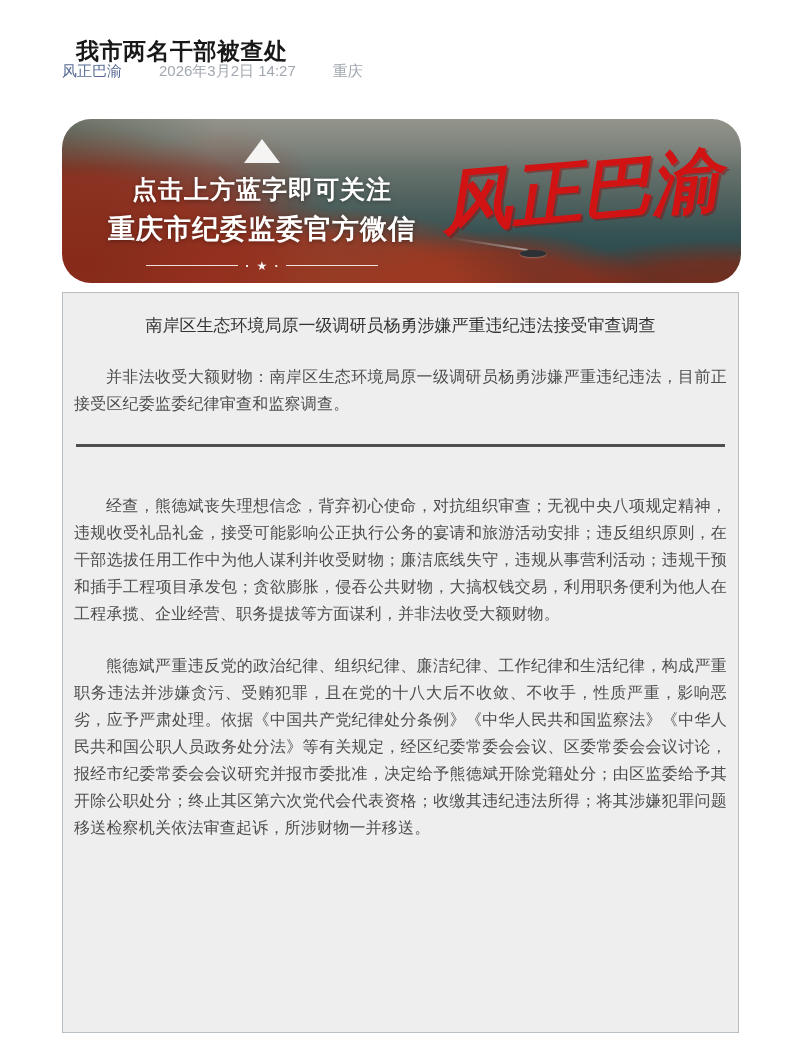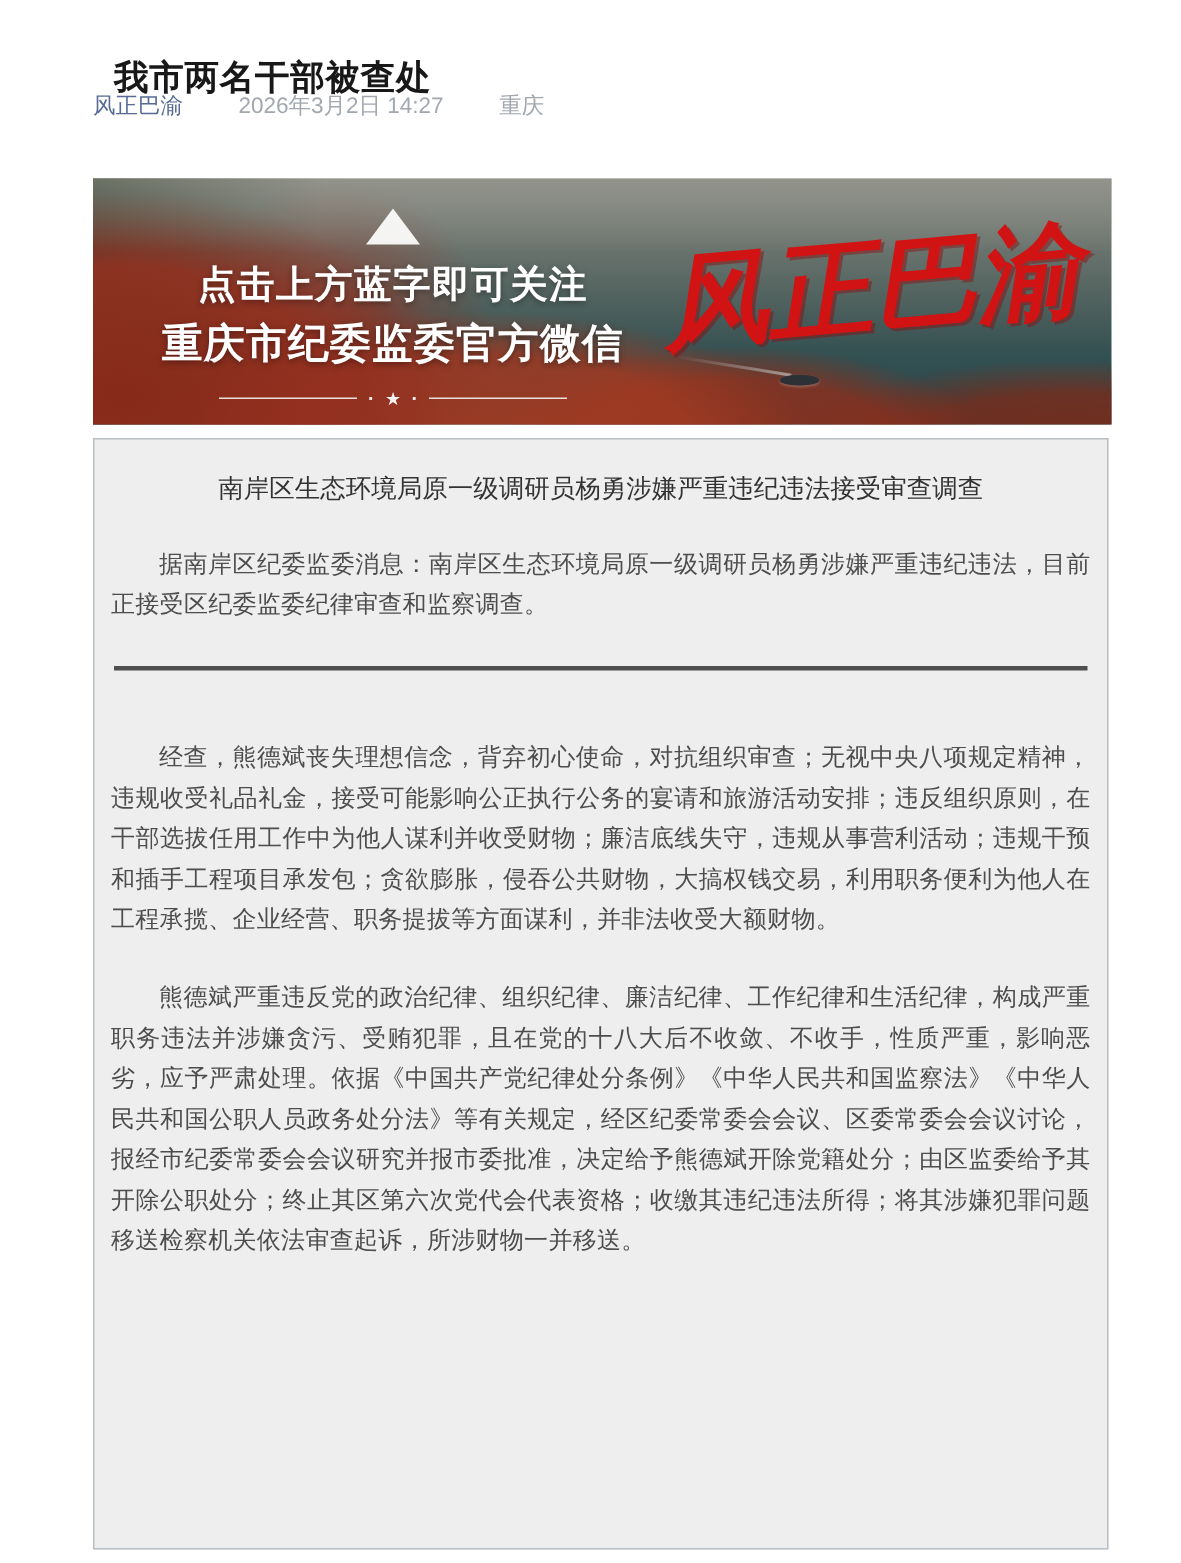--- a/index.html
+++ b/index.html
@@ -32,20 +32,21 @@
     width: 679px; height: 164px; overflow: hidden;
     background:
       linear-gradient(180deg, rgba(160,160,152,0.50), rgba(160,160,152,0) 30%),
       radial-gradient(ellipse 300px 190px at 3% 88%, rgba(140,40,23,0.95) 0%, rgba(147,48,31,0.9) 45%, rgba(140,40,25,0) 72%),
       radial-gradient(ellipse 150px 170px at 24% 72%, rgba(150,45,28,0.75) 0%, rgba(150,45,28,0) 70%),
       radial-gradient(ellipse 280px 105px at 38% 104%, rgba(160,58,34,0.95) 0%, rgba(160,58,34,0.85) 50%, rgba(160,58,34,0) 78%),
       radial-gradient(ellipse 210px 80px at 63% 106%, rgba(141,47,28,0.9) 0%, rgba(141,47,28,0.8) 50%, rgba(141,47,28,0) 78%),
       radial-gradient(ellipse 250px 75px at 96% 108%, rgba(126,42,24,0.9) 0%, rgba(126,42,24,0.75) 45%, rgba(126,42,24,0) 75%),
       linear-gradient(100deg, #3a4436 0%, rgba(58,68,54,0.55) 10%, rgba(58,68,54,0) 22%),
       linear-gradient(180deg, #85887f 0%, #6e7670 25%, #52635f 48%, #335052 72%, #284549 100%);
+    border-radius: 29px;
   }
   .banner-left {
     position: absolute; left: 26px; top: 20px; width: 348px;
     text-align: center; color: #ffffff;
   }
   .tri-icon {
     width: 0; height: 0; margin: 0 auto 10px;
     border-left: 18px solid transparent;
     border-right: 18px solid transparent;
     border-bottom: 24px solid rgba(255,255,255,0.92);
@@ -137,21 +138,21 @@
     </div>
     <div class="wake"></div>
     <div class="ship"></div>
     <div class="calligraphy">风正巴渝</div>
   </div>
 
   <div class="content-box">
 
     <h2 class="sec-heading">南岸区生态环境局原一级调研员杨勇涉嫌严重违纪违法接受审查调查</h2>
 
-    <p class="para">据南岸区纪委监委消息：南岸区生态环境局原一级调研员杨勇涉嫌严重违纪违法，目前正接受区纪委监委纪律审查和监察调查。</p>
+    <p class="para">并非法收受大额财物：南岸区生态环境局原一级调研员杨勇涉嫌严重违纪违法，目前正接受区纪委监委纪律审查和监察调查。</p>
 
     <hr class="divider">
 
 
 
     <p class="para">经查，熊德斌丧失理想信念，背弃初心使命，对抗组织审查；无视中央八项规定精神，违规收受礼品礼金，接受可能影响公正执行公务的宴请和旅游活动安排；违反组织原则，在干部选拔任用工作中为他人谋利并收受财物；廉洁底线失守，违规从事营利活动；违规干预和插手工程项目承发包；贪欲膨胀，侵吞公共财物，大搞权钱交易，利用职务便利为他人在工程承揽、企业经营、职务提拔等方面谋利，并非法收受大额财物。</p>
 
     <p class="para">熊德斌严重违反党的政治纪律、组织纪律、廉洁纪律、工作纪律和生活纪律，构成严重职务违法并涉嫌贪污、受贿犯罪，且在党的十八大后不收敛、不收手，性质严重，影响恶劣，应予严肃处理。依据《中国共产党纪律处分条例》《中华人民共和国监察法》《中华人民共和国公职人员政务处分法》等有关规定，经区纪委常委会会议、区委常委会会议讨论，报经市纪委常委会会议研究并报市委批准，决定给予熊德斌开除党籍处分；由区监委给予其开除公职处分；终止其区第六次党代会代表资格；收缴其违纪违法所得；将其涉嫌犯罪问题移送检察机关依法审查起诉，所涉财物一并移送。</p>
 
   </div>

